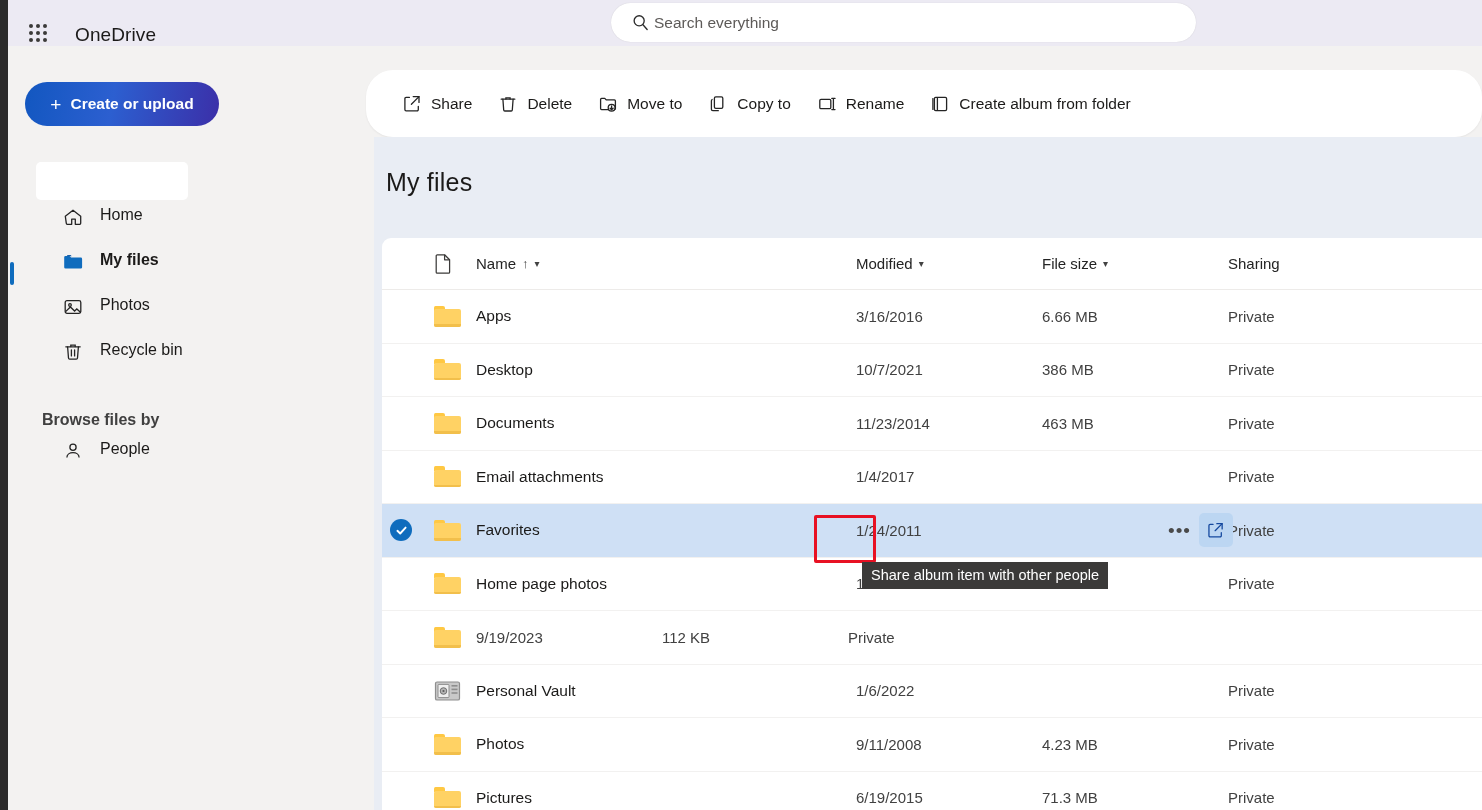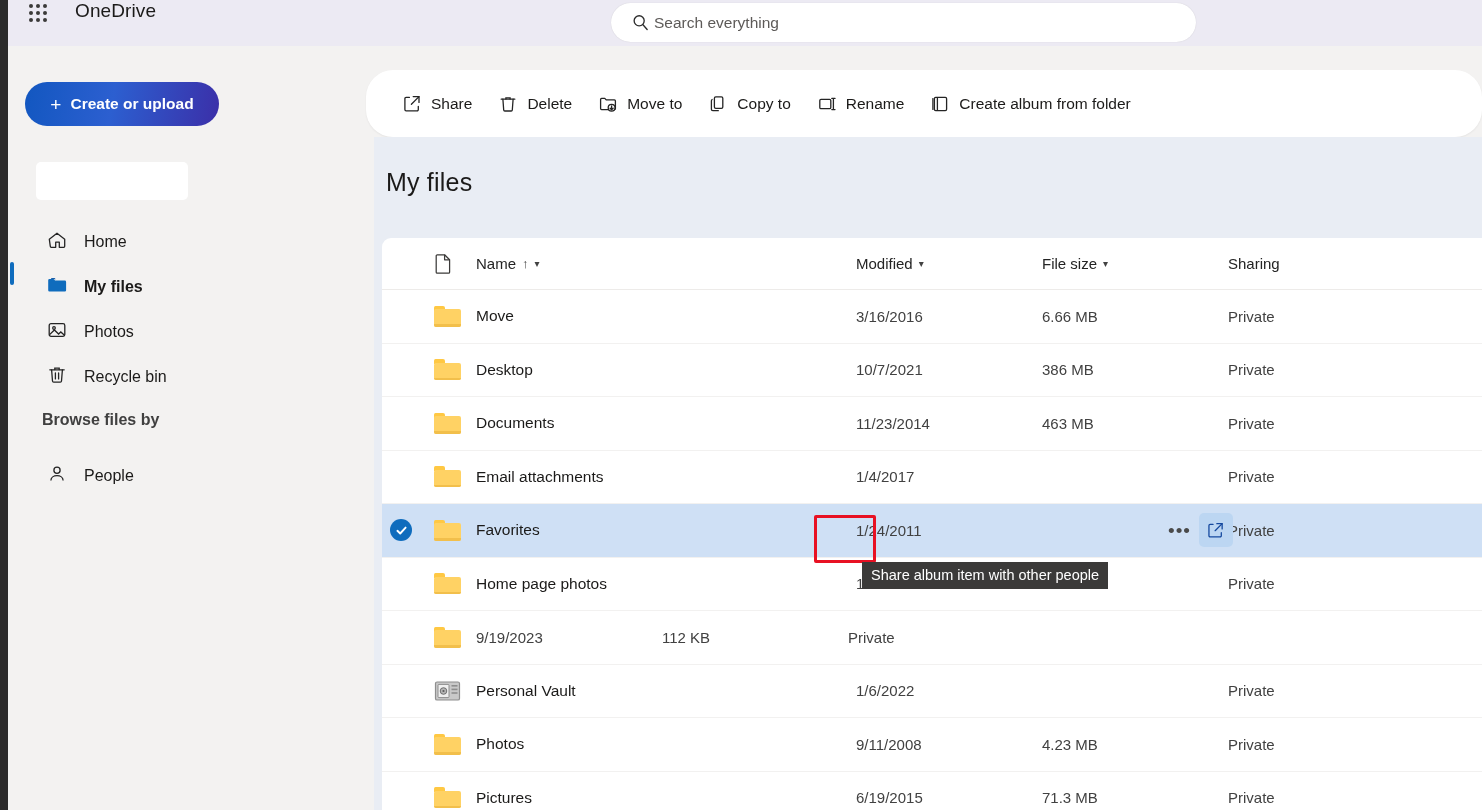--- a/index.html
+++ b/index.html
@@ -14,21 +14,21 @@
   
   .edge-rail {
     position: absolute; left: 0; top: 0; width: 8px; height: 810px;
     background: #2b2b2b;
   }
 
   
   .header {
     position: absolute; left: 8px; top: 0; width: 1474px; height: 46px;
     background: #eceaf3;
-    display: flex; align-items: flex-start;
+    display: flex; align-items: flex-end;
   }
   .waffle {
     margin-left: 17px; width: 26px; height: 26px;
     display: grid; grid-template-columns: repeat(3, 1fr); grid-template-rows: repeat(3,1fr);
     gap: 3px; padding: 4px; cursor: pointer;
   }
   .waffle i { background: #3b3a39; border-radius: 50%; width: 4px; height: 4px; }
   .brand {
     margin-left: 24px; font-size: 19px; color: #1b1a19; letter-spacing: .1px;
   }
@@ -55,22 +55,22 @@
     font-family: "Liberation Sans", sans-serif;
   }
   .create-btn .plus { font-size: 19px; font-weight: 400; line-height: 1; }
 
   .ghost-box {
     position: absolute; left: 28px; top: 116px; width: 152px; height: 38px;
     background: #ffffff; border-radius: 5px;
   }
   .nav { position: absolute; left: 0; top: 160px; width: 366px; }
   .nav-item {
-    position: relative; display: flex; align-items: flex-end;
-    height: 45px; padding-left: 38px; cursor: pointer;
+    position: relative; display: flex; align-items: flex-start;
+    height: 45px; padding-left: 54px; cursor: pointer;
   }
   .nav-item .ic { width: 22px; height: 22px; flex: 0 0 auto; display: flex; align-items: center; justify-content: center; }
   .nav-item .lbl { margin-left: 16px; font-size: 16px; color: #1b1a19; }
   .nav-item.sel .lbl { font-weight: 700; }
   .nav-item.sel::before {
     content: ""; position: absolute; left: 2px; top: 11px;
     width: 4px; height: 23px; background: #0f6cbd; border-radius: 2px;
   }
   .nav-head {
     margin-top: 14px; padding-left: 34px; font-size: 16px; font-weight: 700;
@@ -369,21 +369,21 @@
             <div class="col-check" style="display:flex;align-items:center;justify-content:center;">
               <span class="chk"></span>
             </div>
             <div class="col-icon">
               <span class="folder">
                 <span class="tab"></span>
                 <span class="body"></span>
                 <span class="lip"></span>
               </span>
             </div>
-            <div class="col-name cell name">Move</div>
+            <div class="col-name cell name">Apps</div>
             <div class="col-mod cell">3/16/2016</div>
             <div class="col-size cell">6.66 MB</div>
             <div class="col-share cell">Private</div>
           </div>
           <div class="row">
             <div class="col-check" style="display:flex;align-items:center;justify-content:center;">
               <span class="chk"></span>
             </div>
             <div class="col-icon">
               <span class="folder">

